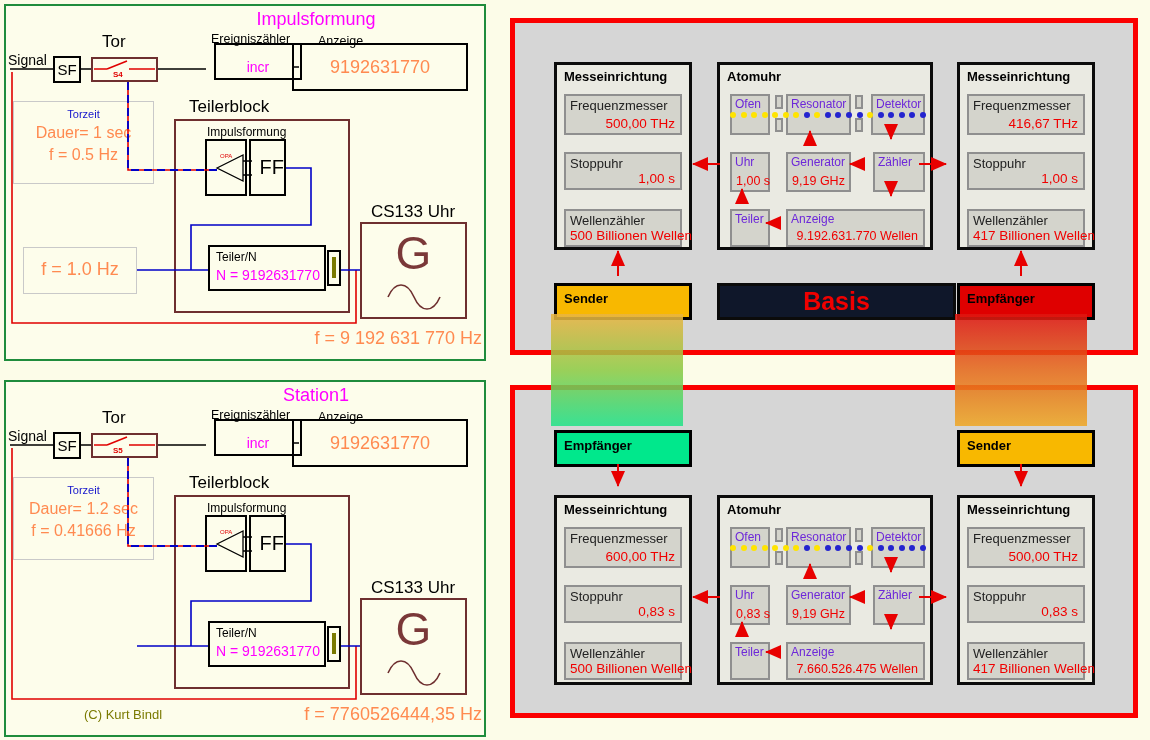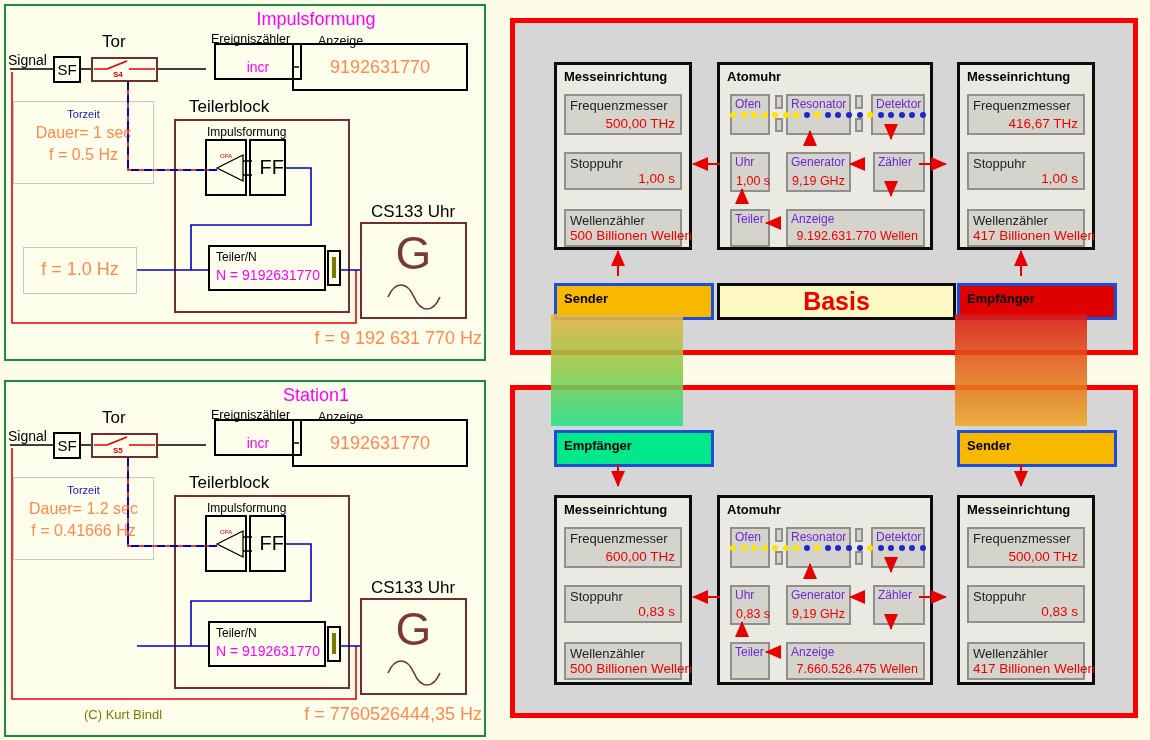--- a/index.html
+++ b/index.html
@@ -63,24 +63,24 @@
   .ilabel{position:absolute;left:4px;top:2px;font-size:13px;color:#222;white-space:nowrap}
   .ival{position:absolute;bottom:2px;font-size:13.5px;color:#f00000;white-space:nowrap}
   .vr{right:5px;text-align:right}.vl{left:4px}.vc{left:0;right:0;text-align:center}
   .abox{position:absolute;border:2px solid #8f8f8f;background:#d4d4cc;box-sizing:border-box}
   .albl{position:absolute;left:3px;top:1px;font-size:12px;color:#6d28d9;white-space:nowrap}
   .aval{position:absolute;bottom:2px;font-size:12.5px;color:#f00000;white-space:nowrap}
   .slit{position:absolute;width:8px;height:14px;border:2px solid #8f8f8f;background:#d4d4cc;box-sizing:border-box}
   .dots{position:absolute;left:10px;top:47px;width:196px;display:flex;justify-content:space-between;z-index:2}
   .dot{width:6px;height:6px;border-radius:50%}
   .dot.y{background:#ffe400}.dot.b{background:#2424cf}
-  .linkbox{position:absolute;width:160px;height:37px;border:3px solid #1d4ed8;box-sizing:border-box;z-index:2}
+  .linkbox{position:absolute;width:138px;height:37px;border:3px solid #000000;box-sizing:border-box;z-index:2}
   .lkl{left:39px}.lkr{left:442px}.lkA{top:260px}.lkB{top:40px}
   .lt{margin:5px 0 0 7px;font-size:13px;font-weight:bold;color:#000}
-  .namebox{position:absolute;left:202px;width:239px;height:37px;border:3px solid #0b0b0b;background:#fef9c3;
+  .namebox{position:absolute;left:202px;width:239px;height:37px;border:3px solid #0b0b0b;background:#0f172a;
            box-sizing:border-box;text-align:center;z-index:2}
   .namebox span{display:inline-block;margin-top:1px;font-size:25px;font-weight:bold;color:#f00000;line-height:29px}
   .arrows{position:absolute;left:0;top:0;z-index:3;pointer-events:none}
   .band{position:absolute;top:314px;width:132px;height:112px;opacity:.87;z-index:5}
   .bandL{left:551px}.bandR{left:955px}
 </style>
 </head>
 <body>
 
 <div id="stage">

